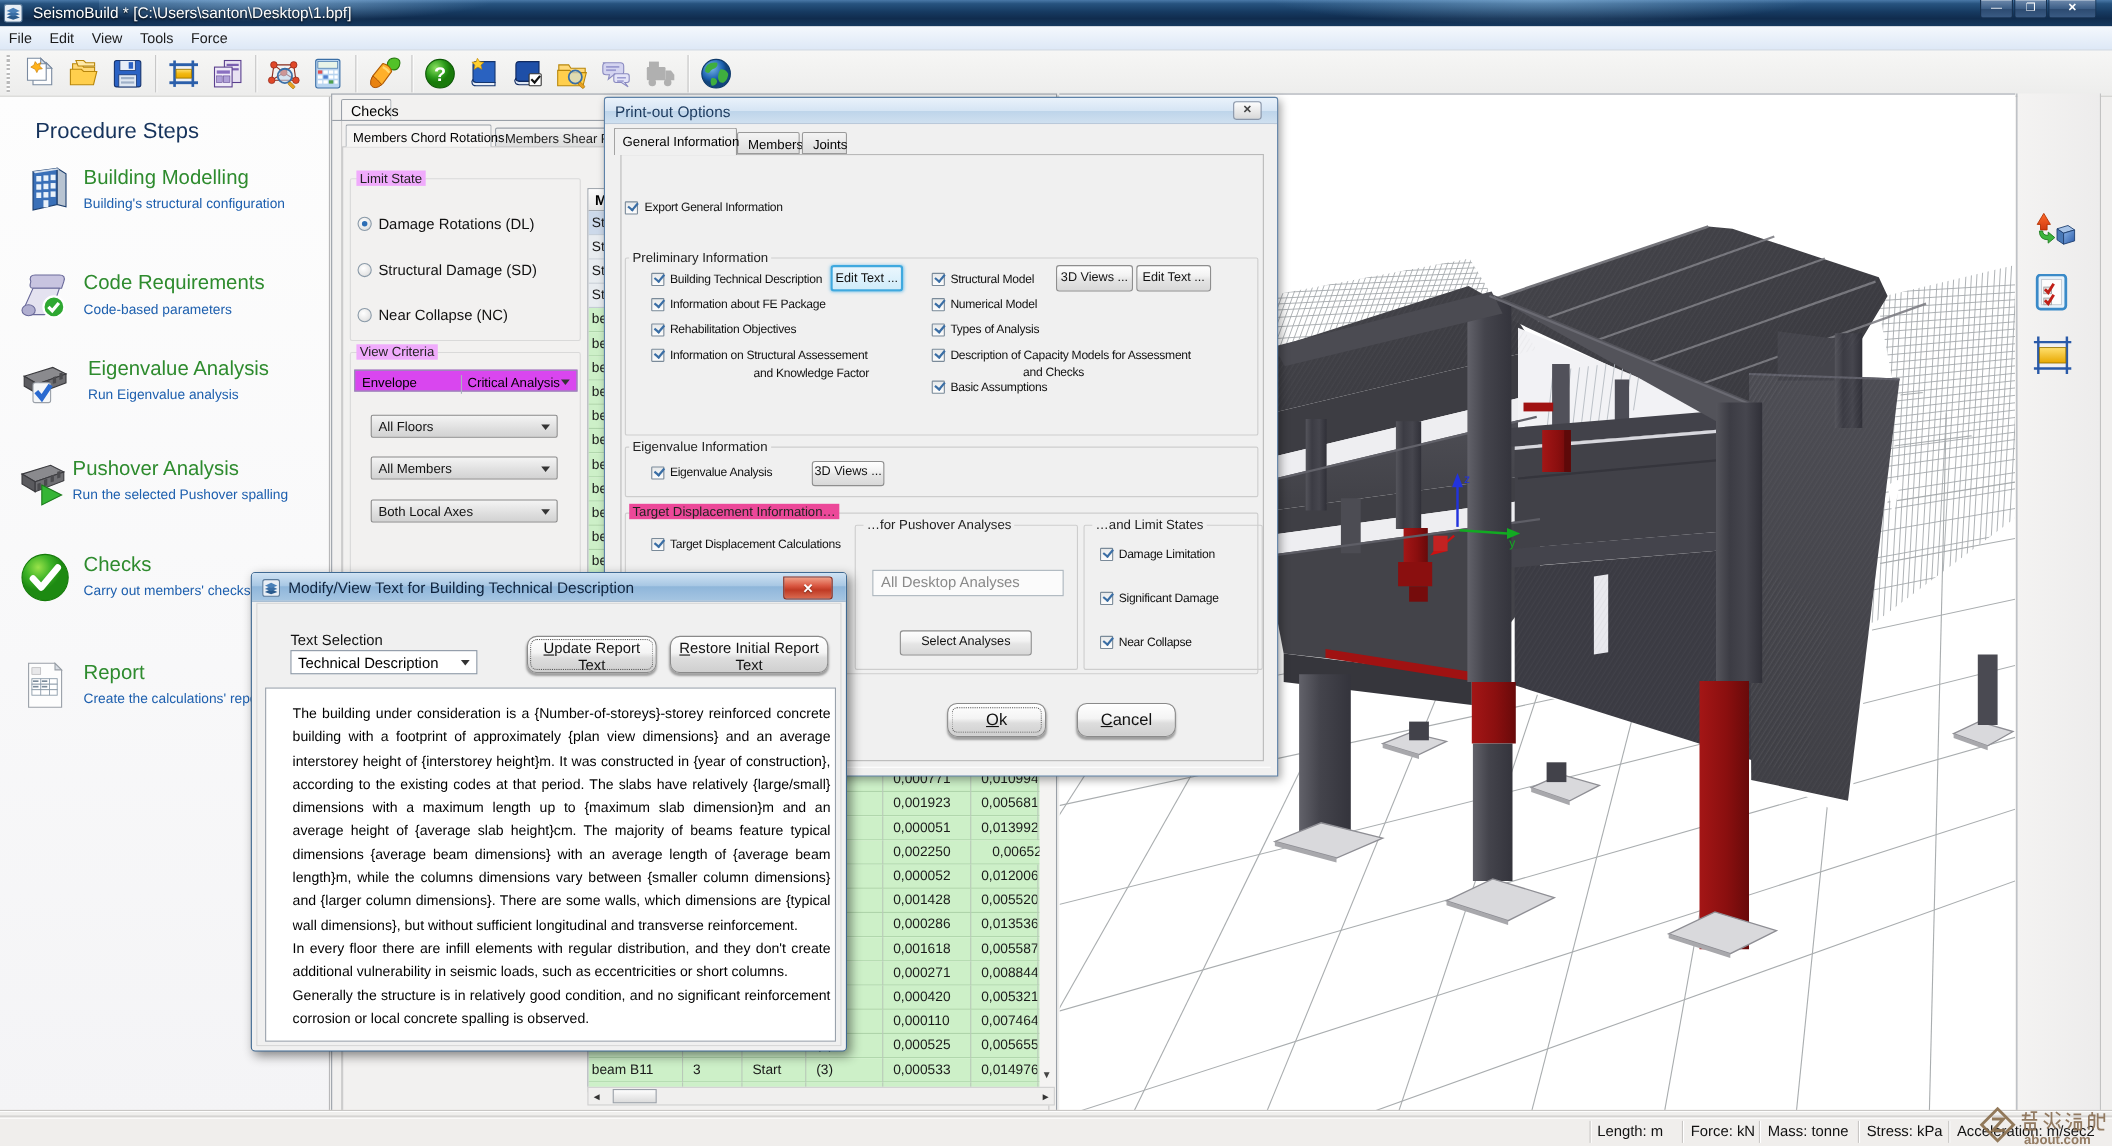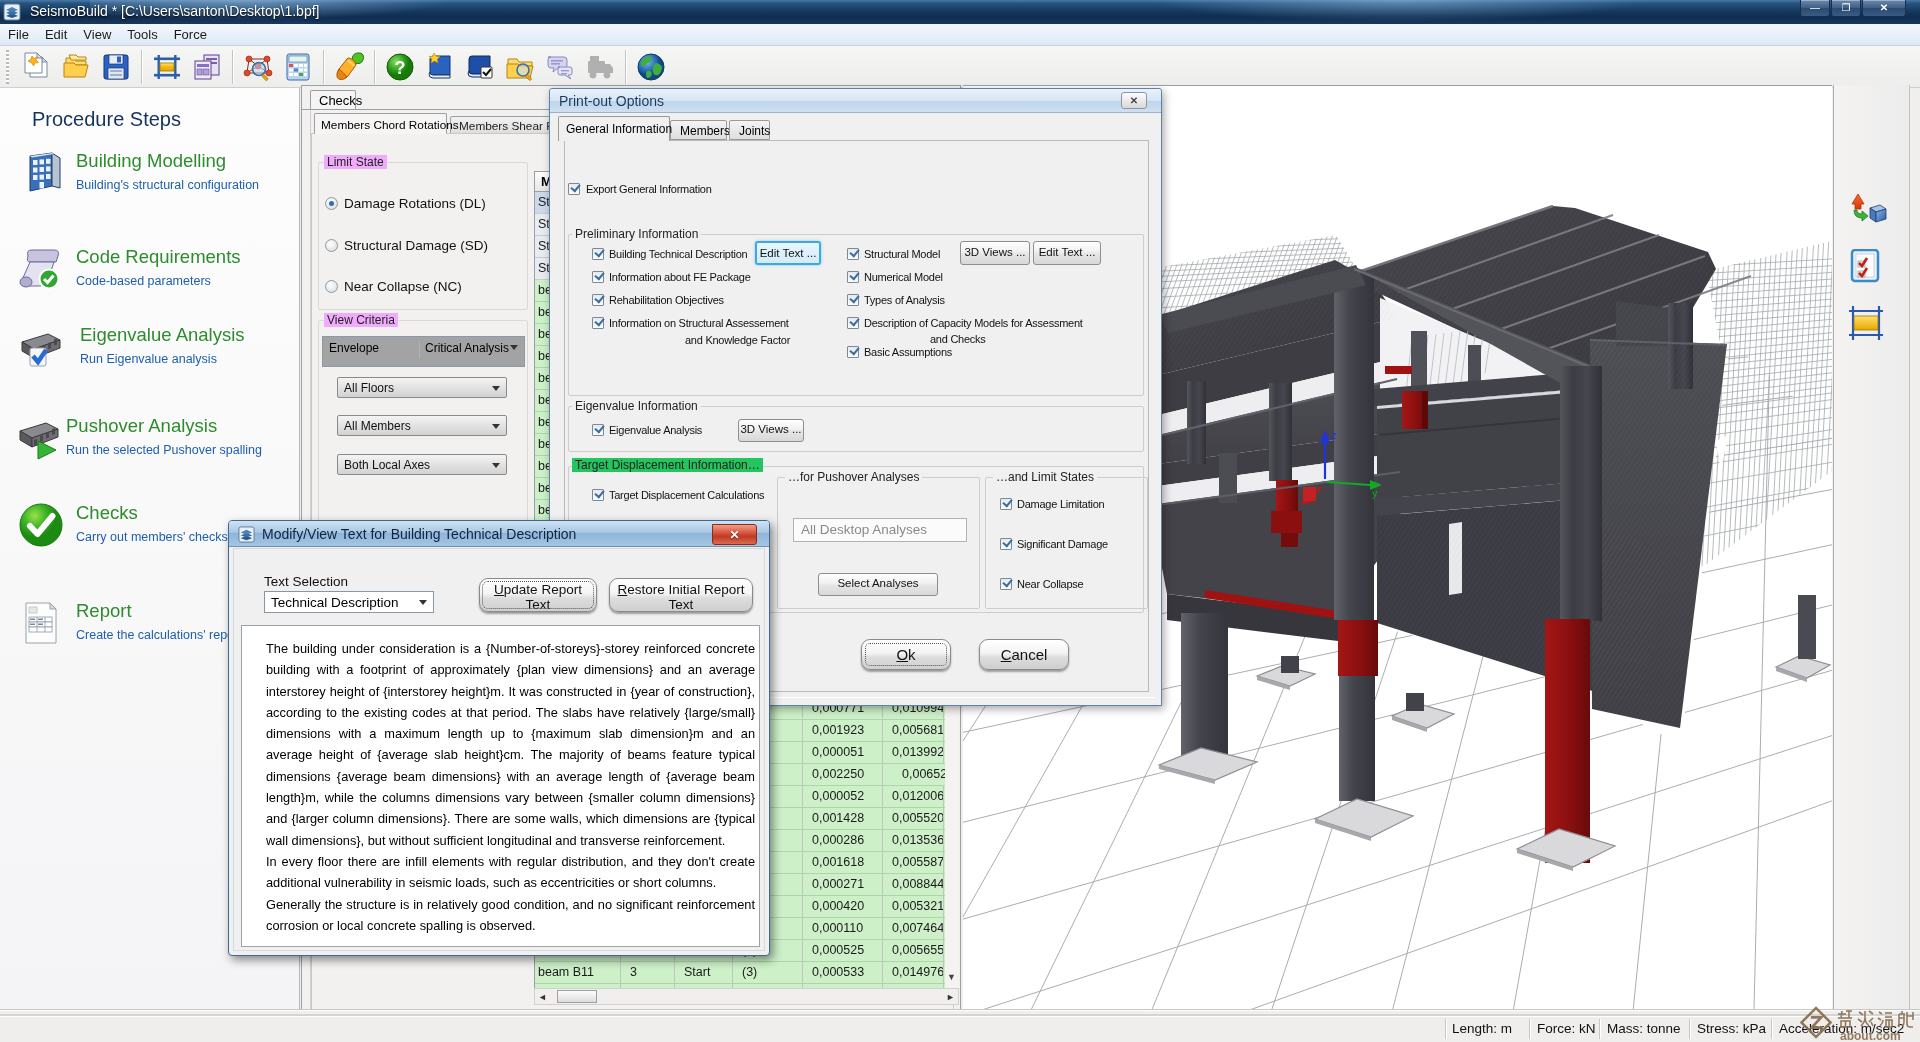--- a/index.html
+++ b/index.html
@@ -635,21 +635,21 @@
   <div class="grplbl" style="left:22px;top:69px">Limit State</div>
   <div class="radio sel" style="left:23px;top:111px"></div>
     <div class="rlbl" style="left:42px;top:110px">Damage Rotations (DL)</div>
   <div class="radio" style="left:23px;top:153px"></div>
     <div class="rlbl" style="left:42px;top:152px">Structural Damage (SD)</div>
   <div class="radio" style="left:23px;top:194px"></div>
     <div class="rlbl" style="left:42px;top:193px">Near Collapse (NC)</div>
 
   <div class="grpbox" style="left:16px;top:234px;width:210px;height:340px"></div>
   <div class="grplbl" style="left:22px;top:227px">View Criteria</div>
-  <div class="abs" style="left:20px;top:250px;width:203px;height:31px;background:#a3a3a3;border:1px solid #8a9aa8;font-size:12px">
+  <div class="abs" style="left:20px;top:250px;width:203px;height:20px;background:#d946ef;border:1px solid #8a9aa8;font-size:12px">
       <span style="position:absolute;left:6px;top:4px">Envelope</span>
       <span style="position:absolute;left:96px;top:4px;border-left:1px solid #aab4bc;padding-left:5px;height:17px;white-space:nowrap">Critical Analysis</span>
       <span class="arr" style="position:absolute;right:6px;top:8px;width:0;height:0;border-left:4px solid transparent;border-right:4px solid transparent;border-top:5px solid #333"></span>
     </div>
   <div class="combo" style="left:35px;top:291px;width:170px">All Floors<span class="arr"></span></div>
   <div class="combo" style="left:35px;top:329px;width:170px">All Members<span class="arr"></span></div>
   <div class="combo" style="left:35px;top:368px;width:170px">Both Local Axes<span class="arr"></span></div>
 
   <div id="tbl">
     <div class="abs" style="left:0;top:0;width:415px;height:20px;background:linear-gradient(180deg,#fdfdfd,#e6e6e6);border-bottom:1px solid #9aa0a8;font-size:13px;font-weight:bold;padding:2px 0 0 6px">Member</div>
@@ -999,21 +999,21 @@
   <div class="chk" style="left:297px;top:257px"></div>
     <div class="clbl" style="left:314px;top:257px">Basic Assumptions</div>
 
   <div class="grpbox" style="left:18px;top:317px;width:576px;height:46px;border-color:#cdcdcd"></div>
   <div class="grplbl" style="left:22px;top:310px;background:#f0f0f0">Eigenvalue Information</div>
   <div class="chk" style="left:42px;top:335px"></div>
     <div class="clbl" style="left:59px;top:335px">Eigenvalue Analysis</div>
   <div class="btn" style="left:188px;top:330px;width:66px;height:23px;padding-top:3px">3D Views ...</div>
 
   <div class="grpbox" style="left:18px;top:377px;width:576px;height:147px;border-color:#cdcdcd"></div>
-  <div class="grplbl" style="left:22px;top:369px;background:#22c55e">Target Displacement Information…</div>
+  <div class="grplbl" style="left:22px;top:369px;background:#ec4899">Target Displacement Information…</div>
   <div class="chk" style="left:42px;top:400px"></div>
     <div class="clbl" style="left:59px;top:400px">Target Displacement Calculations</div>
   <div class="grpbox" style="left:227px;top:388px;width:203px;height:132px;border-color:#cdcdcd"></div>
   <div class="grplbl" style="left:235px;top:381px;background:#f0f0f0">…for Pushover Analyses</div>
   <div class="abs" style="left:243px;top:429px;width:174px;height:24px;background:#fbfbfb;border:1px solid #aab4bc;font-size:13.5px;color:#8a8a8a;padding:3px 0 0 7px">All Desktop Analyses</div>
   <div class="btn" style="left:268px;top:484px;width:120px;height:23px;padding-top:3px">Select Analyses</div>
   <div class="grpbox" style="left:435px;top:388px;width:163px;height:132px;border-color:#cdcdcd"></div>
   <div class="grplbl" style="left:443px;top:381px;background:#f0f0f0">…and Limit States</div>
   <div class="chk" style="left:450px;top:409px"></div>
     <div class="clbl" style="left:467px;top:409px">Damage Limitation</div>

